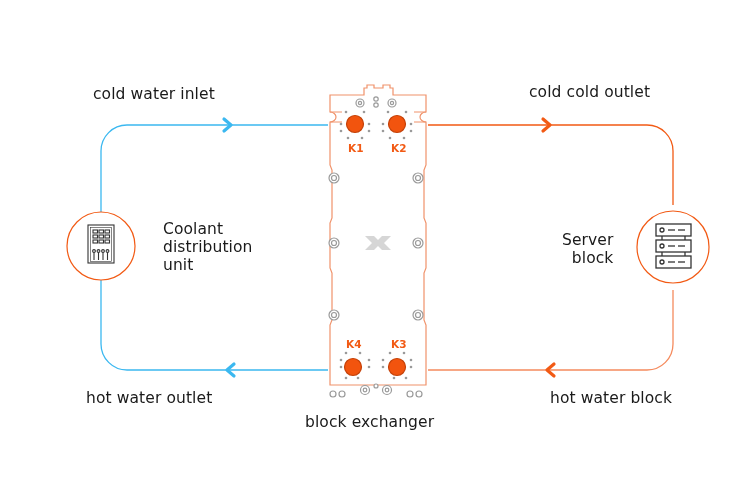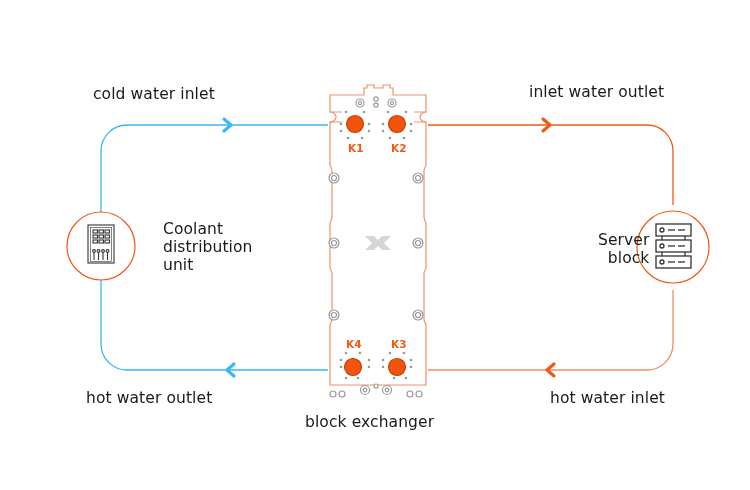--- a/index.html
+++ b/index.html
@@ -155,21 +155,21 @@
       <circle cx="397" cy="367" r="8.5" fill="#f2540e" stroke="#c44108" stroke-width="1.2"></circle>
     </g>
     <text class="klabel" x="348" y="152">K1</text>
     <text class="klabel" x="391" y="152">K2</text>
     <text class="klabel" x="391" y="348">K3</text>
     <text class="klabel" x="346" y="348">K4</text>
   </g>
 </svg>
 
 <div class="lbl" style="left:93px; top:85px;">cold water inlet</div>
-<div class="lbl" style="left:529px; top:83px;">inlet water outlet</div>
+<div class="lbl" style="left:529px; top:83px;">cold cold outlet</div>
 <div class="lbl" style="left:86px; top:389px;">hot water outlet</div>
-<div class="lbl" style="left:550px; top:389px;">hot water inlet</div>
+<div class="lbl" style="left:550px; top:389px;">hot water block</div>
 <div class="lbl" style="left:305px; top:413px;">block exchanger</div>
 <div class="lbl multi" style="left:163px; top:220px;">Coolant
 distribution
 unit</div>
-<div class="lbl multi" style="left:562px; top:231px; text-align:right;margin-left:36px;">Server
+<div class="lbl multi" style="left:562px; top:231px; text-align:right;">Server
 block</div>
 
 </body></html>

